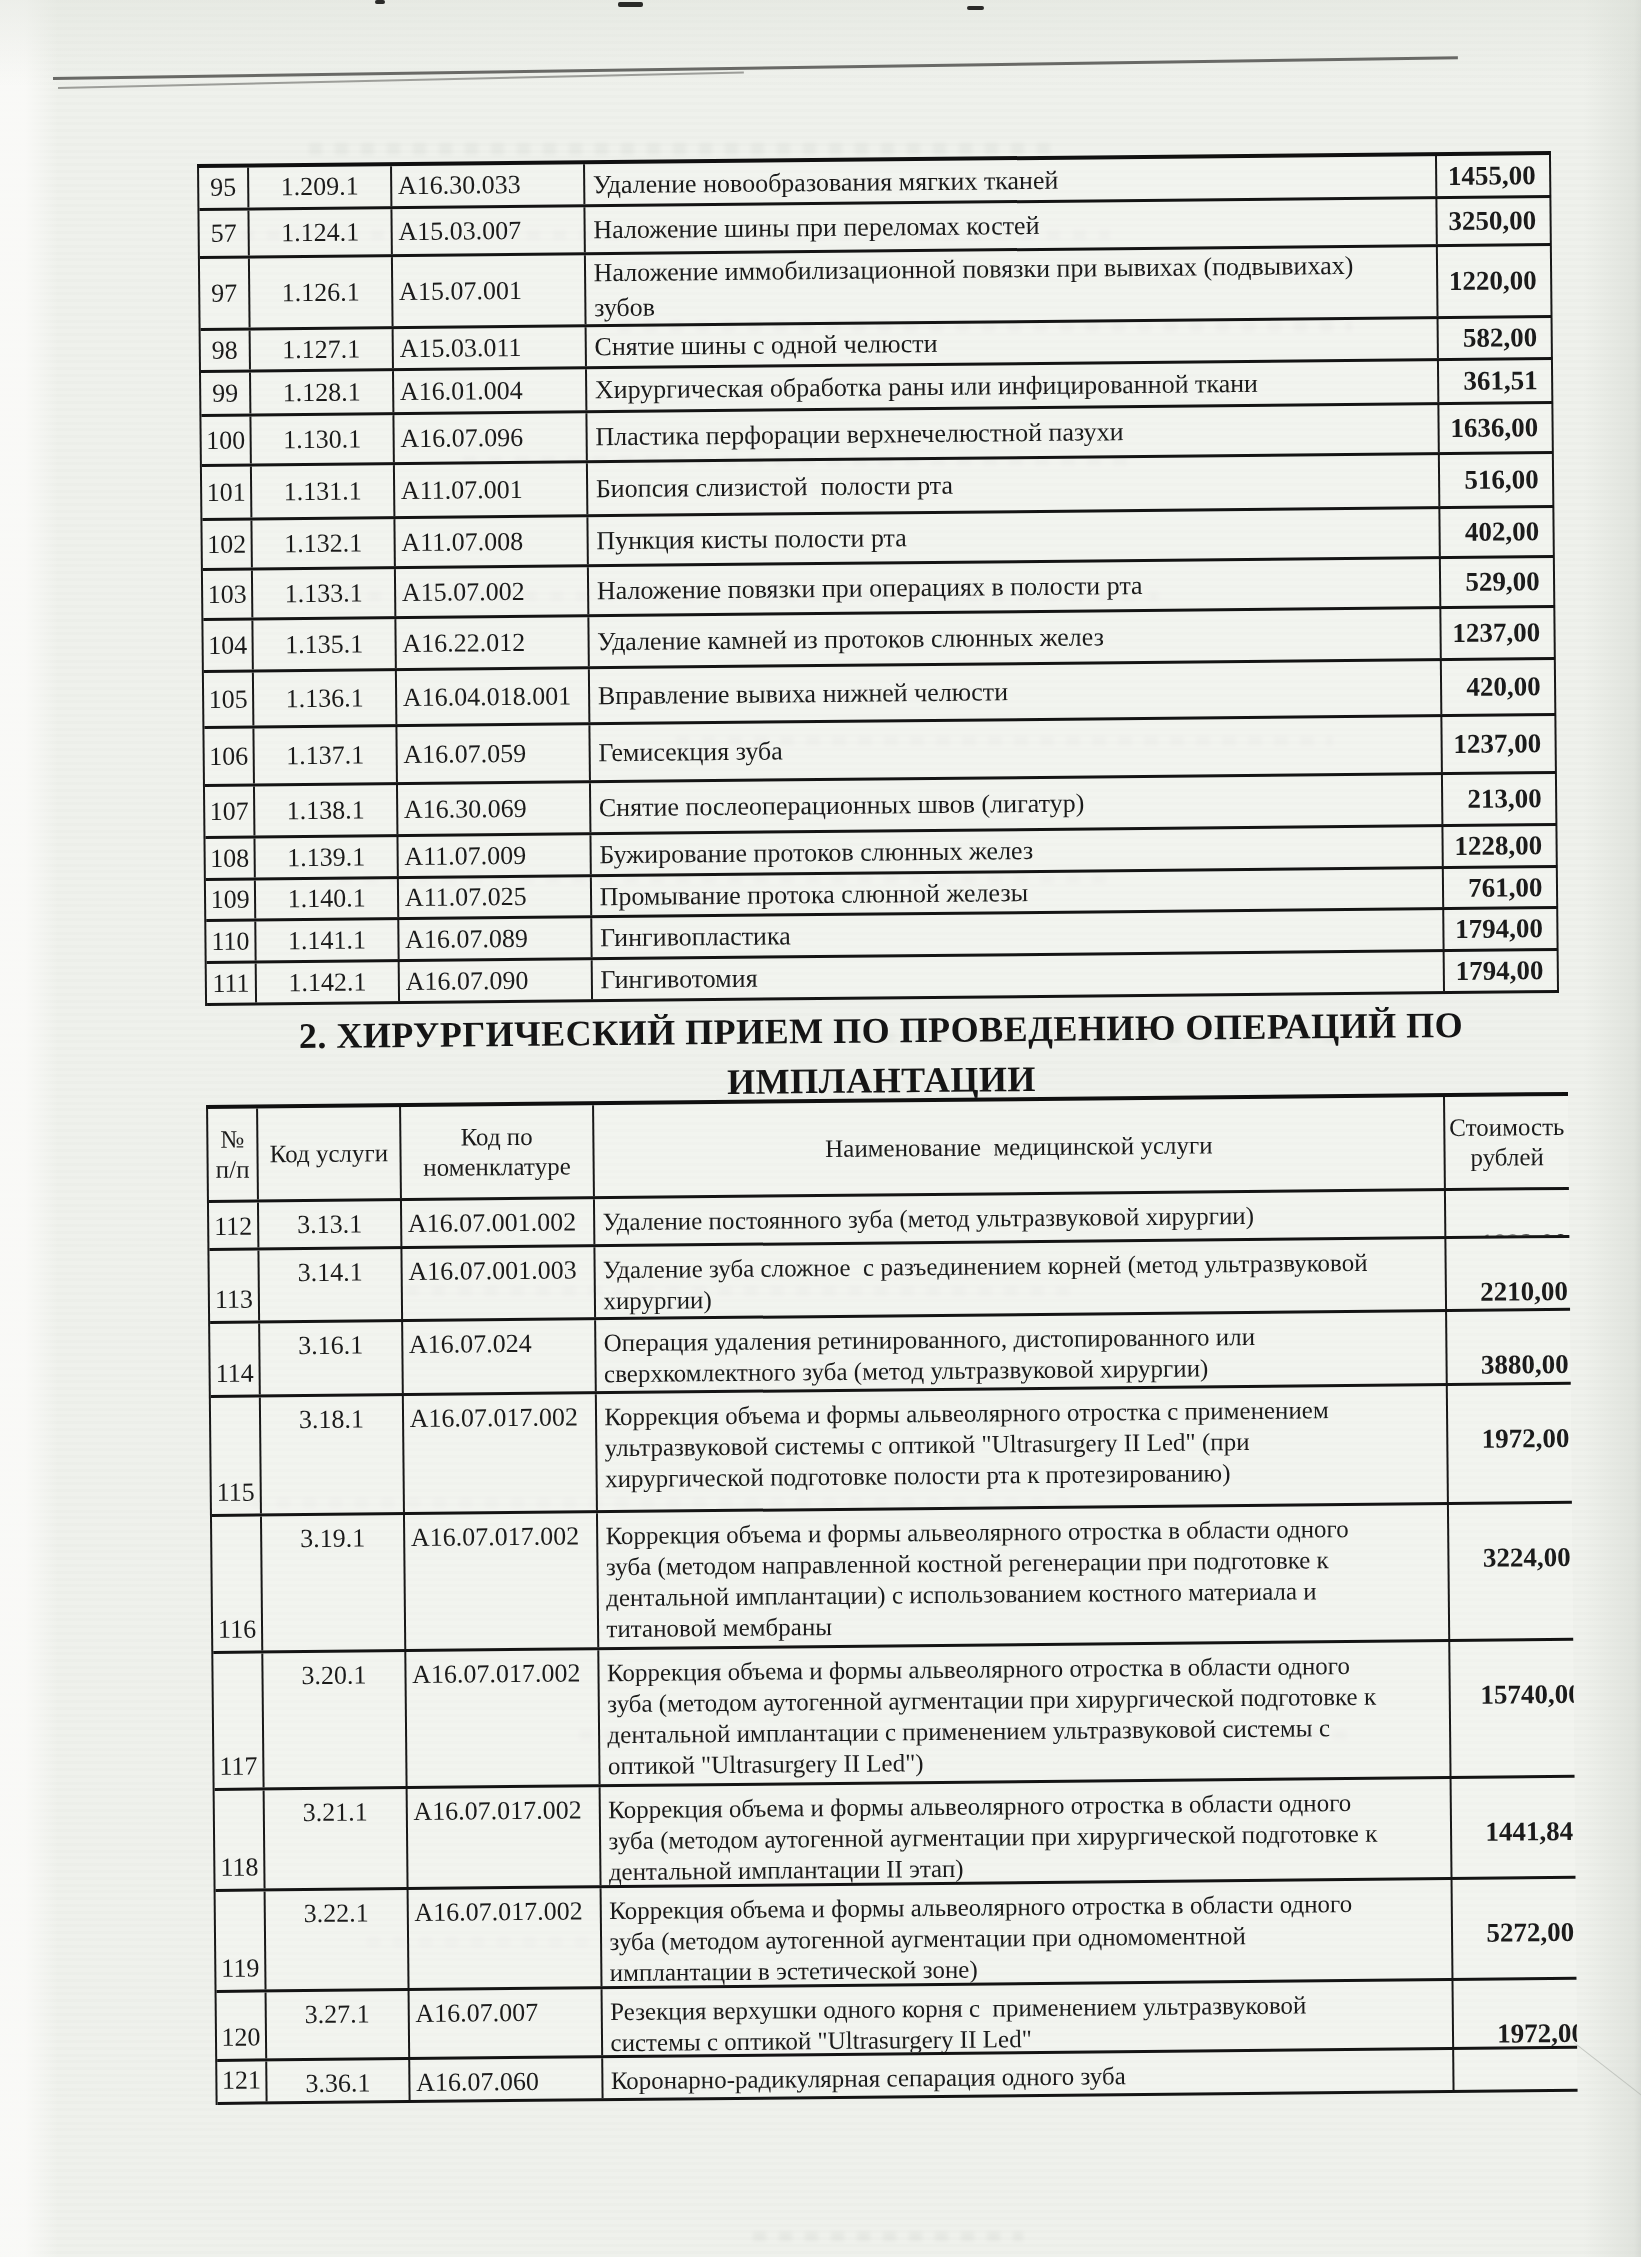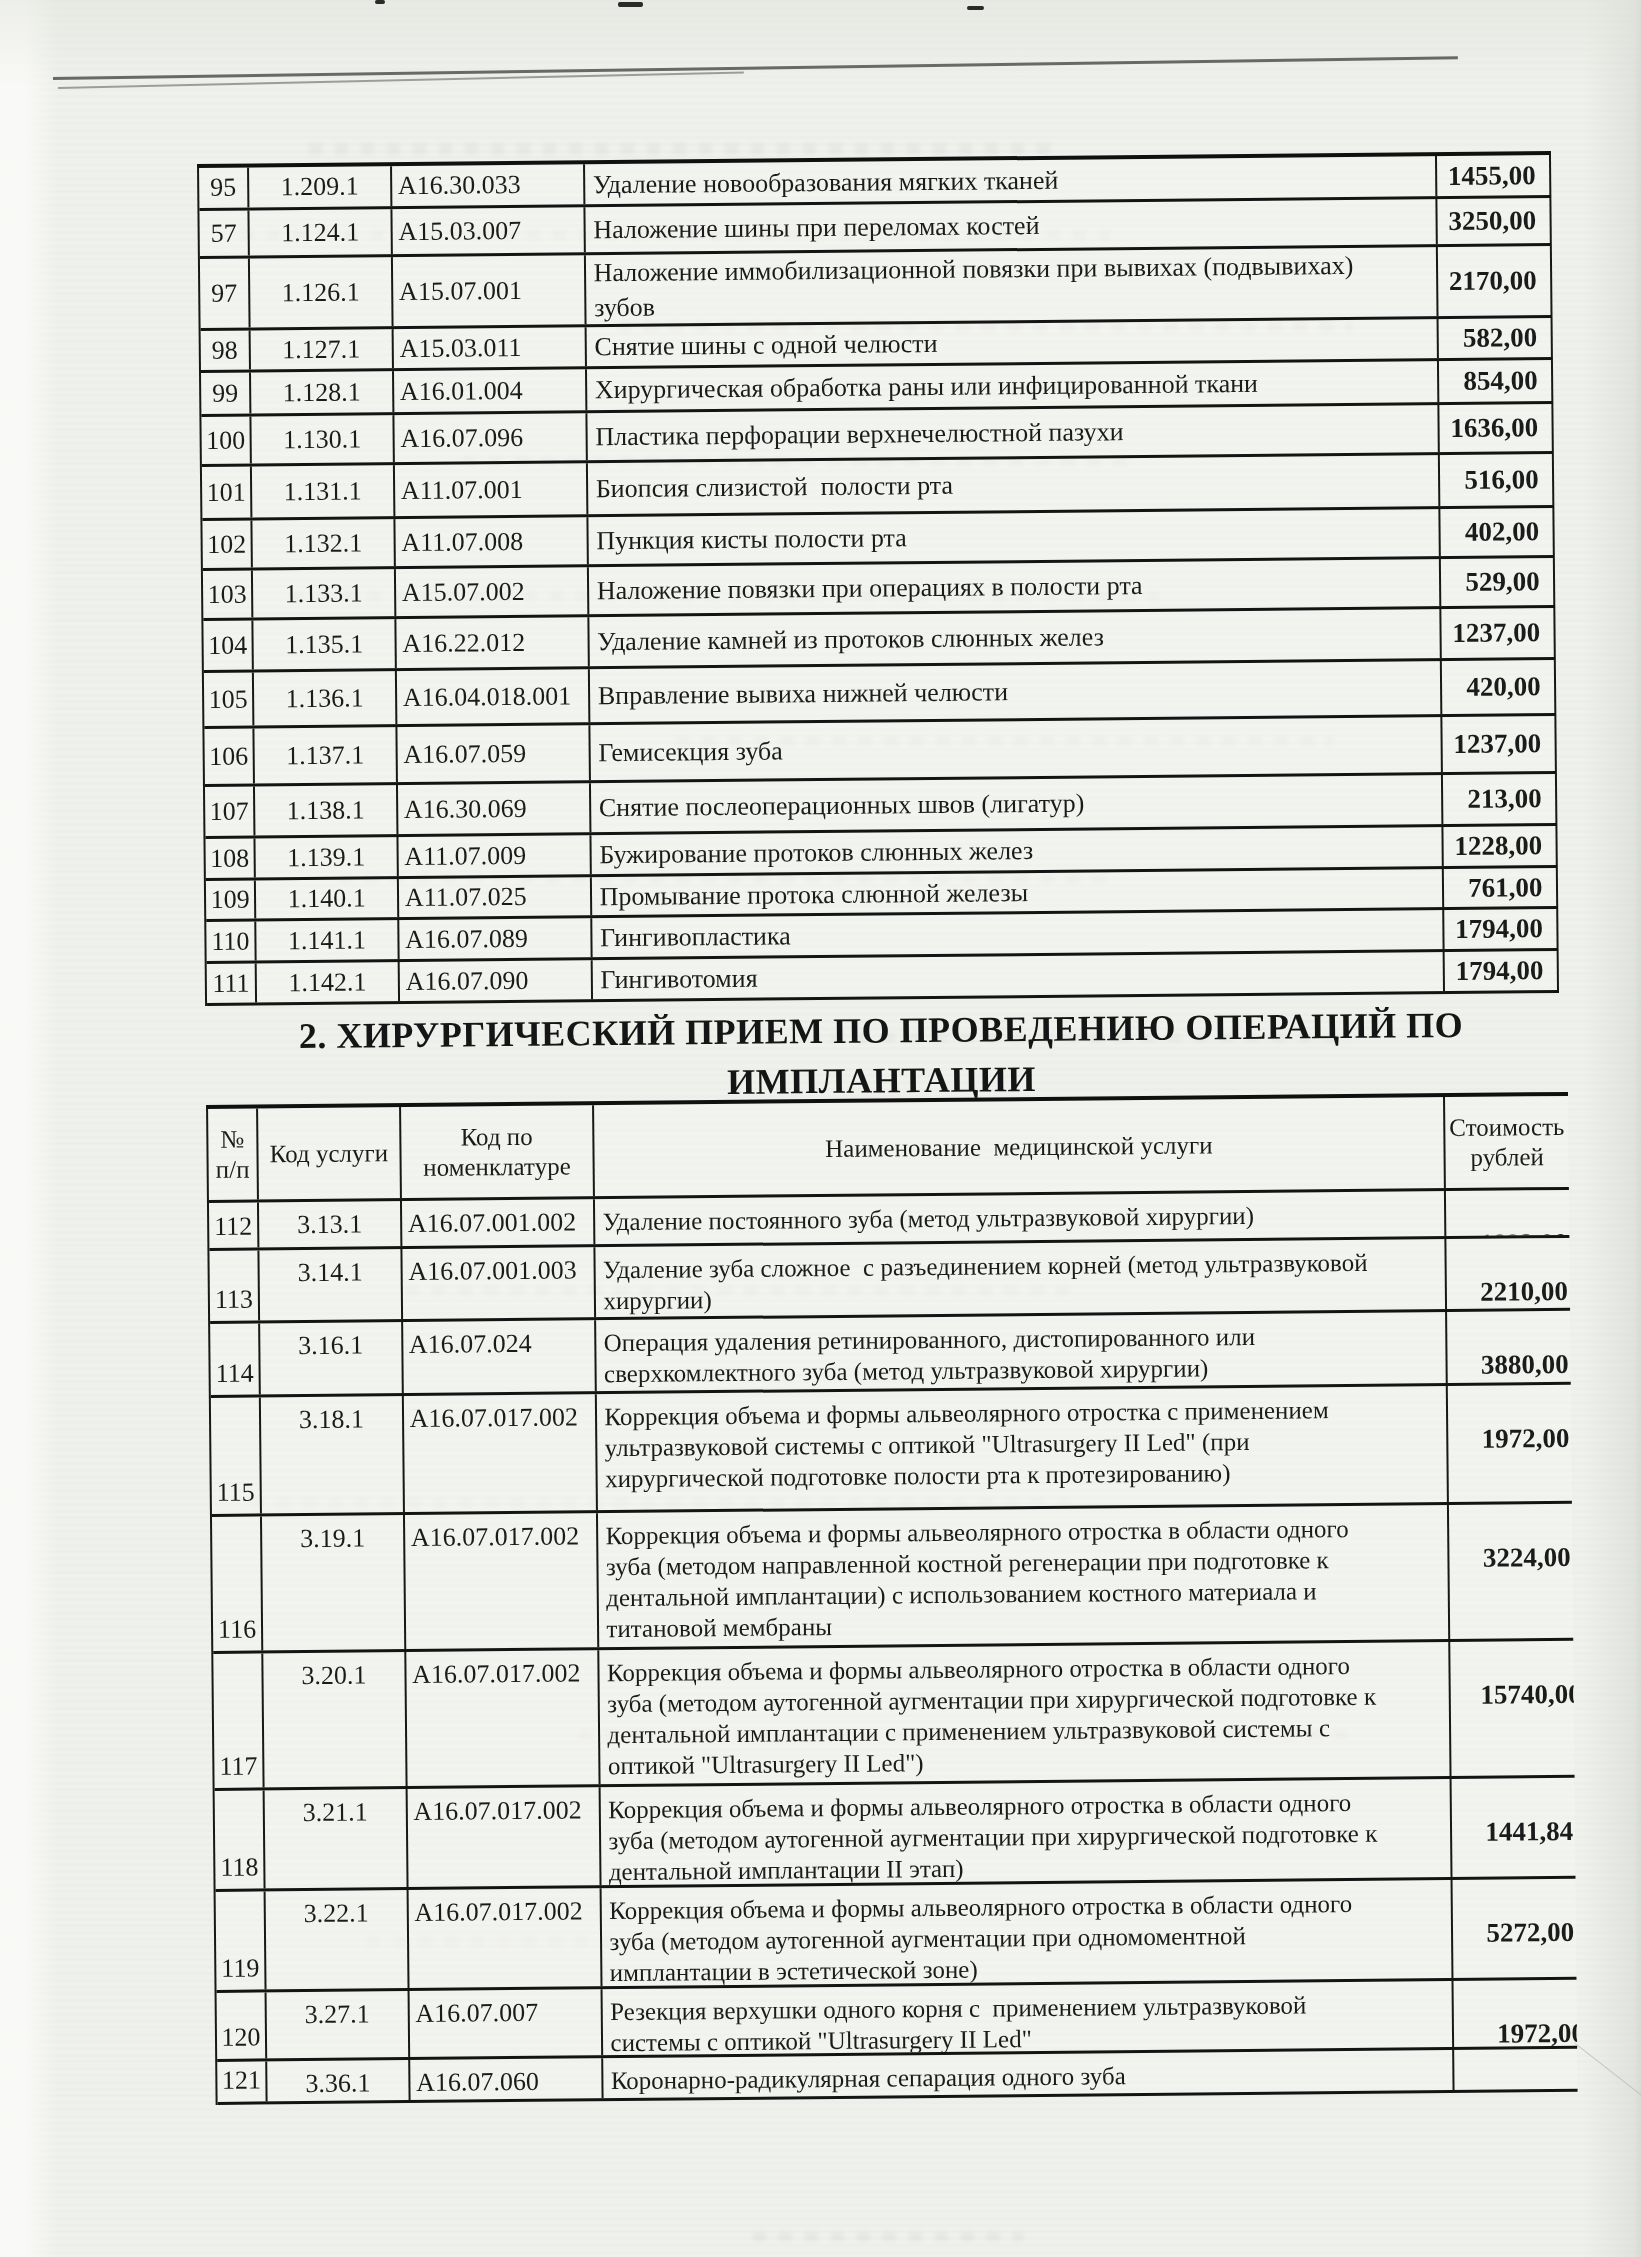--- a/index.html
+++ b/index.html
@@ -107,39 +107,39 @@
             <span class="pr">3250,00</span>
           </div>
         </div>
         <div class="row" style="height: 72px;">
           <div class="c c1">97</div>
           <div class="c c2">1.126.1</div>
           <div class="c c3">А15.07.001</div>
           <div class="c c4">Наложение иммобилизационной повязки при вывихах (подвывихах)
 зубов</div>
           <div class="c c5">
-            <span class="pr">2170,00</span>
+            <span class="pr">1220,00</span>
           </div>
         </div>
         <div class="row" style="height: 42px;">
           <div class="c c1">98</div>
           <div class="c c2">1.127.1</div>
           <div class="c c3">А15.03.011</div>
           <div class="c c4">Снятие шины с одной челюсти</div>
           <div class="c c5">
             <span class="pr">582,00</span>
           </div>
         </div>
         <div class="row" style="height: 44px;">
           <div class="c c1">99</div>
           <div class="c c2">1.128.1</div>
           <div class="c c3">А16.01.004</div>
           <div class="c c4">Хирургическая обработка раны или инфицированной ткани</div>
           <div class="c c5">
-            <span class="pr">854,00</span>
+            <span class="pr">361,51</span>
           </div>
         </div>
         <div class="row" style="height: 50px;">
           <div class="c c1">100</div>
           <div class="c c2">1.130.1</div>
           <div class="c c3">А16.07.096</div>
           <div class="c c4">Пластика перфорации верхнечелюстной пазухи</div>
           <div class="c c5">
             <span class="pr">1636,00</span>
           </div>

